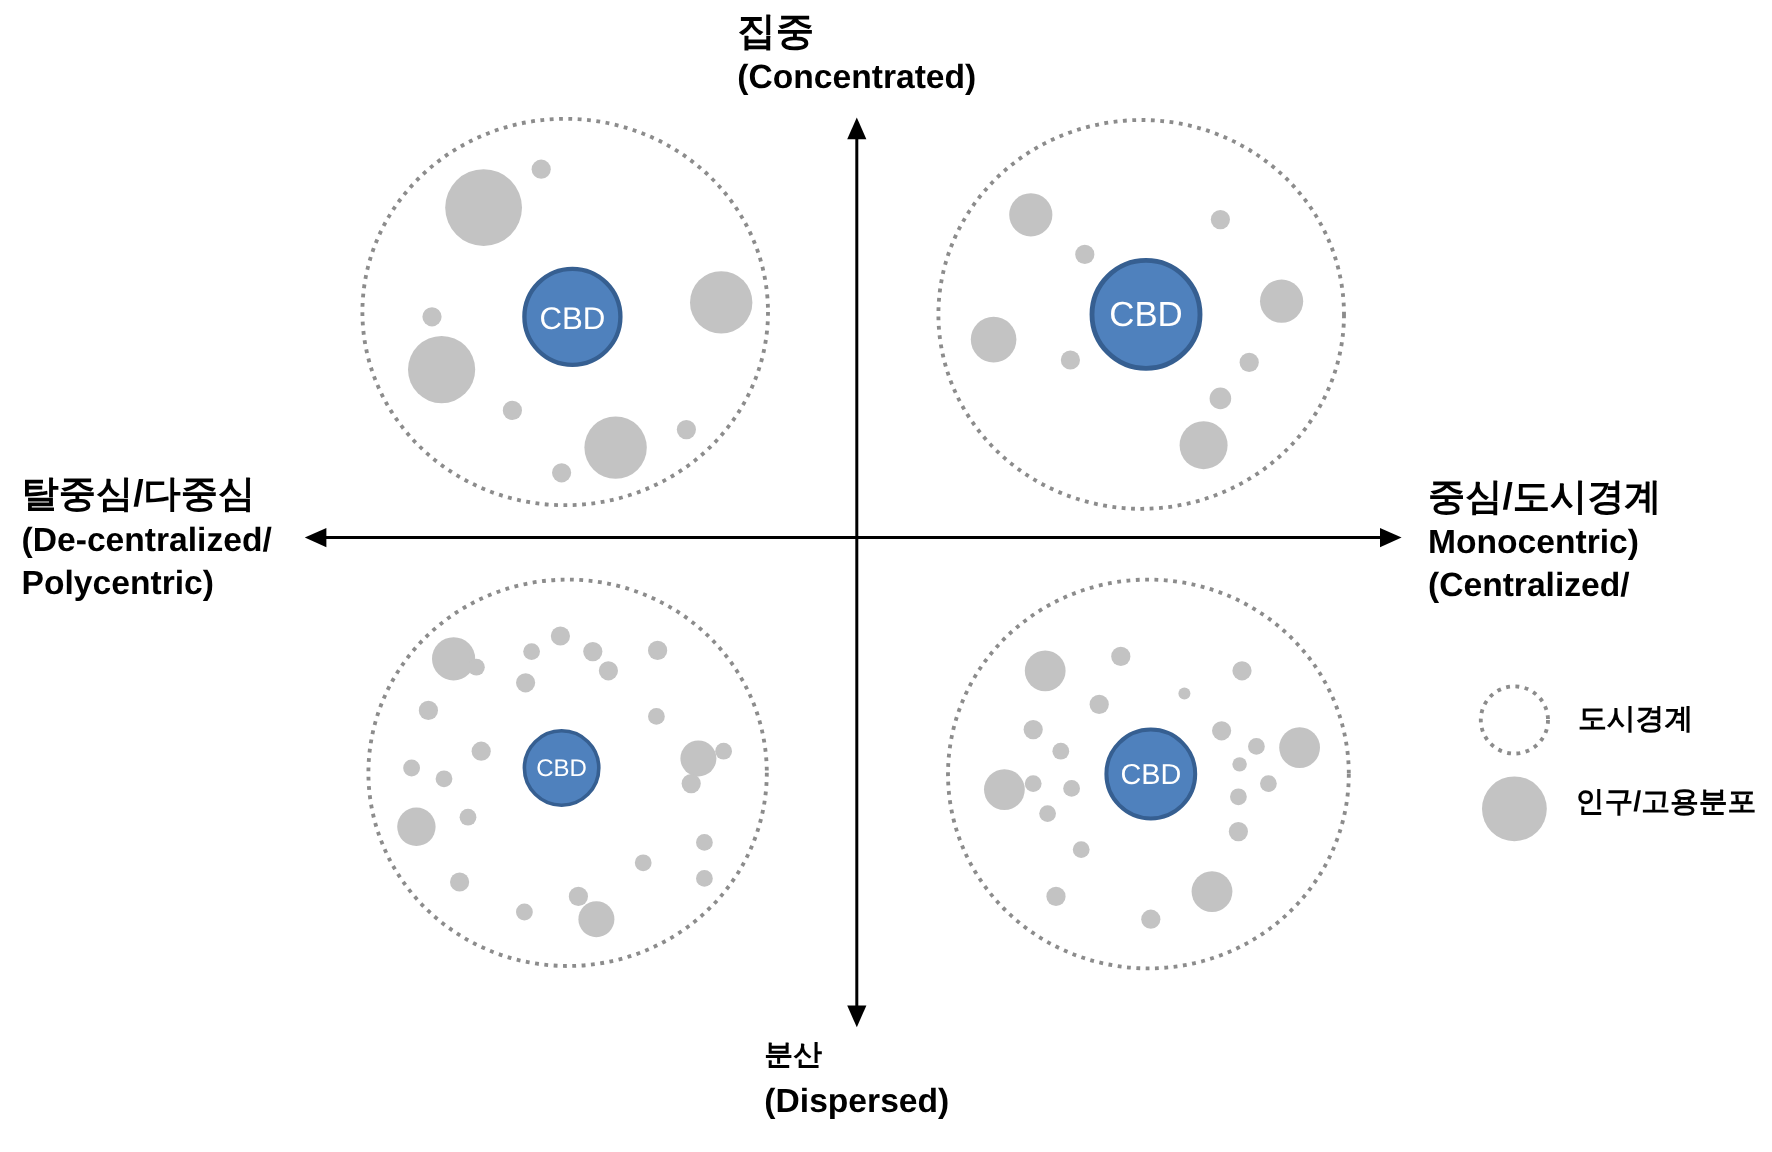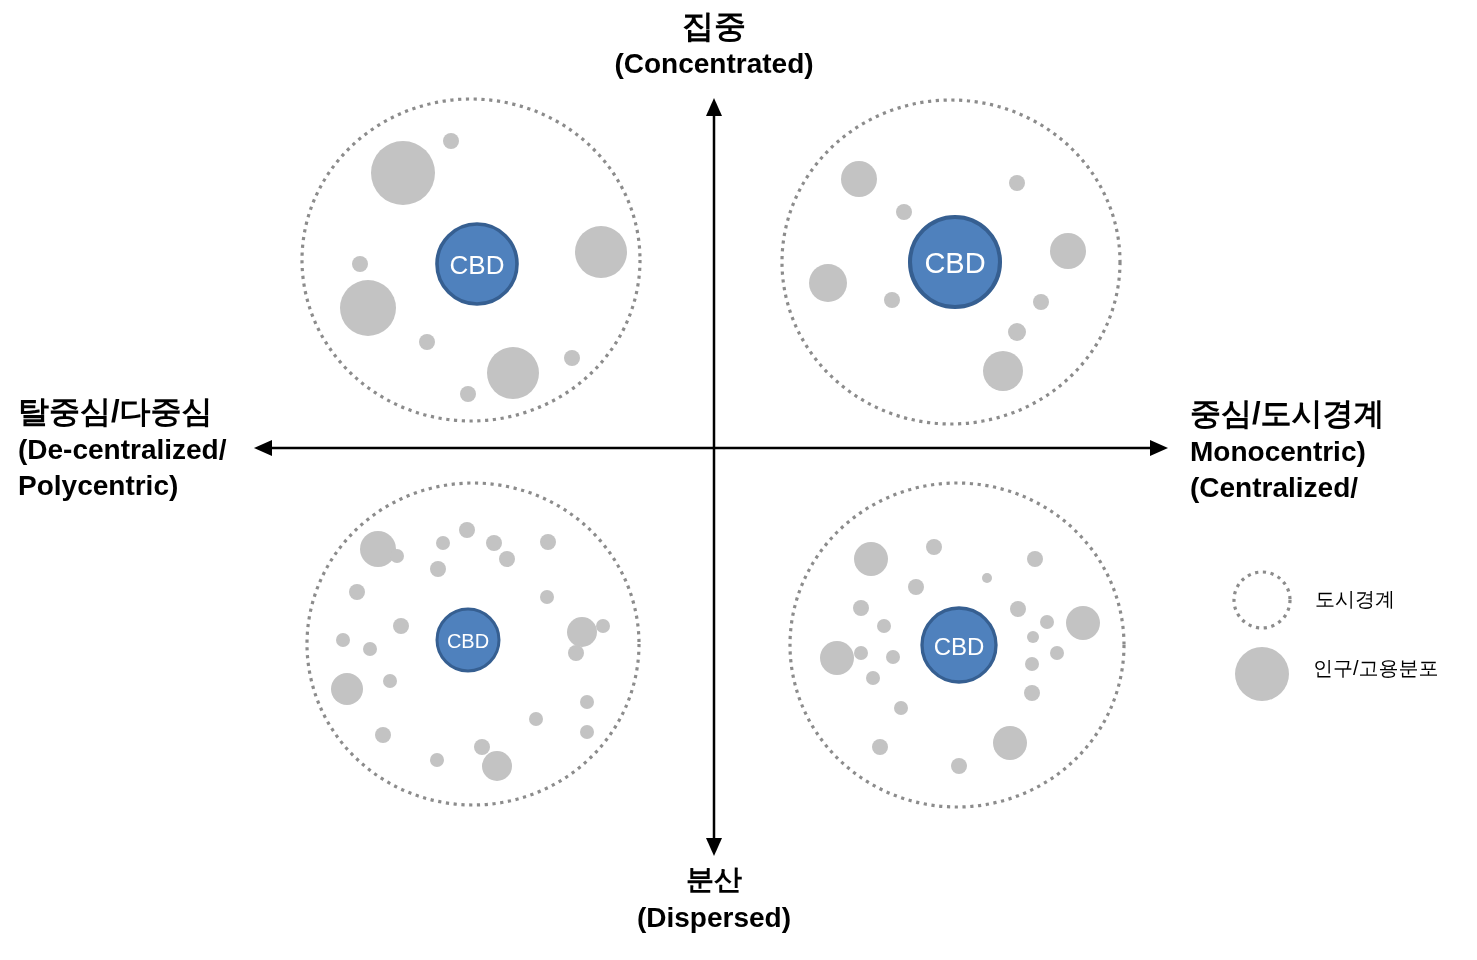--- a/index.html
+++ b/index.html
@@ -7,32 +7,32 @@
     position: relative;
     width: 1477px;
     height: 960px;
     background: #ffffff;
     overflow: hidden;
     font-family: "Liberation Sans", sans-serif;
     color: #000000;
   }
   #diagram-svg { position: absolute; left: 0; top: 0; }
   .axis-label { position: absolute; white-space: nowrap; }
-  .axis-label.centered { transform: translateX(-50%); text-align: center; }
+  .axis-label.centered { transform: translateX(-50%); }
   .ko-line { font-weight: 700; font-size: 31px; line-height: 40px; }
   .en-line { font-weight: 700; font-size: 28px; line-height: 36px; }
   .label-top    { left: 714px; top: 6px; }
   .label-bottom { left: 714px; top: 860px; }
   .label-left   { left: 18px;  top: 392px; }
   .label-right  { left: 1190px; top: 394px; }
   .legend-label {
     position: absolute;
     transform: translateY(-50%);
-    font-size: 20px;
-    font-weight: 400;
+    font-size: 24px;
+    font-weight: 700;
     white-space: nowrap;
   }
   .legend-label-boundary { left: 1315px; top: 599px; }
   .legend-label-dots     { left: 1313px; top: 668px; }
 </style>
 </head>
 <body>
 
 <div class="canvas">
 
@@ -123,21 +123,21 @@
       <circle cx="1262" cy="600" r="28" fill="none" stroke="#8c8c8c" stroke-width="3.2" stroke-dasharray="3.2 4.6"></circle>
       <circle cx="1262" cy="674" r="27" fill="#c3c3c3"></circle>
     </svg>
 
   <div class="axis-label centered label-top">
     <div class="ko-line" style="font-size:32px">집중</div>
     <div class="en-line">(Concentrated)</div>
   </div>
 
   <div class="axis-label centered label-bottom">
-    <div class="ko-line" style="font-size:28px">분산</div>
+    <div class="ko-line" style="font-size:24px">분산</div>
     <div class="en-line">(Dispersed)</div>
   </div>
 
   <div class="axis-label label-left">
     <div class="ko-line">탈중심/다중심</div>
     <div class="en-line">(De-centralized/</div>
     <div class="en-line">Polycentric)</div>
   </div>
 
   <div class="axis-label label-right">

